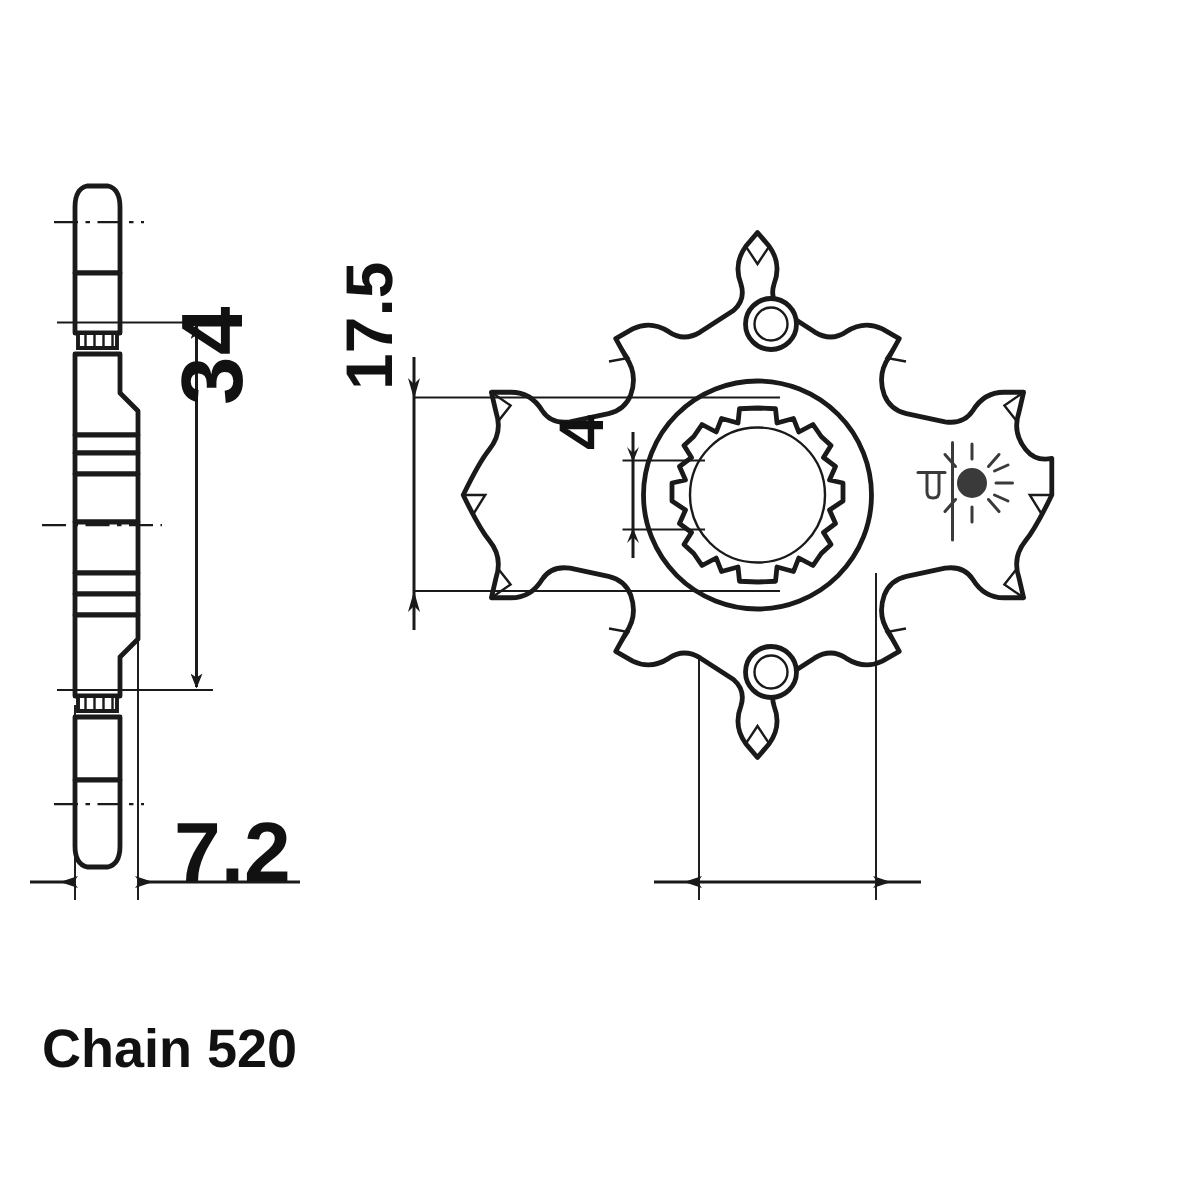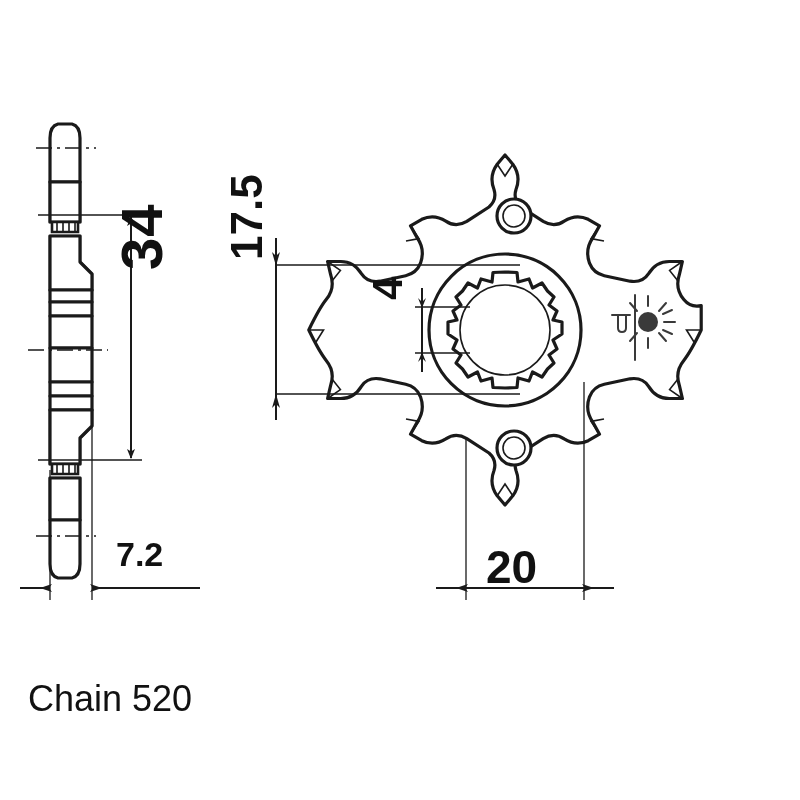--- a/index.html
+++ b/index.html
@@ -40,32 +40,32 @@
     color: #111111;
     font-family: "Liberation Sans", sans-serif;
     font-weight: 700;
     white-space: nowrap;
     user-select: none;
   }
   .cap {
     position: absolute;
     color: #111111;
     font-family: "Liberation Sans", sans-serif;
-    font-weight: 400;
+    font-weight: 700;
     white-space: nowrap;
     user-select: none;
   }
   #dim-34 {
     left: 108px; top: 270px;
     font-size: 58px;
     letter-spacing: 1px;
     transform: rotate(-90deg);
     transform-origin: left top;
   }
-  #dim-72 { left: 116px; top: 535px; font-size: 34px; }
+  #dim-72 { left: 116px; top: 535px; font-size: 56px; }
   #dim-175 {
     left: 222px; top: 260px;
     font-size: 44px;
     transform: rotate(-90deg);
     transform-origin: left top;
   }
   #dim-4 {
     left: 364px; top: 300px;
     font-size: 42px;
     transform: rotate(-90deg);
@@ -301,18 +301,17 @@
   </svg>
 
   <div class="dimtext" id="dim-34">34</div>
 
   <div class="dimtext" id="dim-72">7.2</div>
 
   <div class="dimtext" id="dim-175">17.5</div>
 
   <div class="dimtext" id="dim-4">4</div>
 
-  <div class="dimtext" id="dim-20">20</div>
 
   <div class="cap" id="cap-chain">Chain 520</div>
 
 
 </div>
 
 </body></html>

